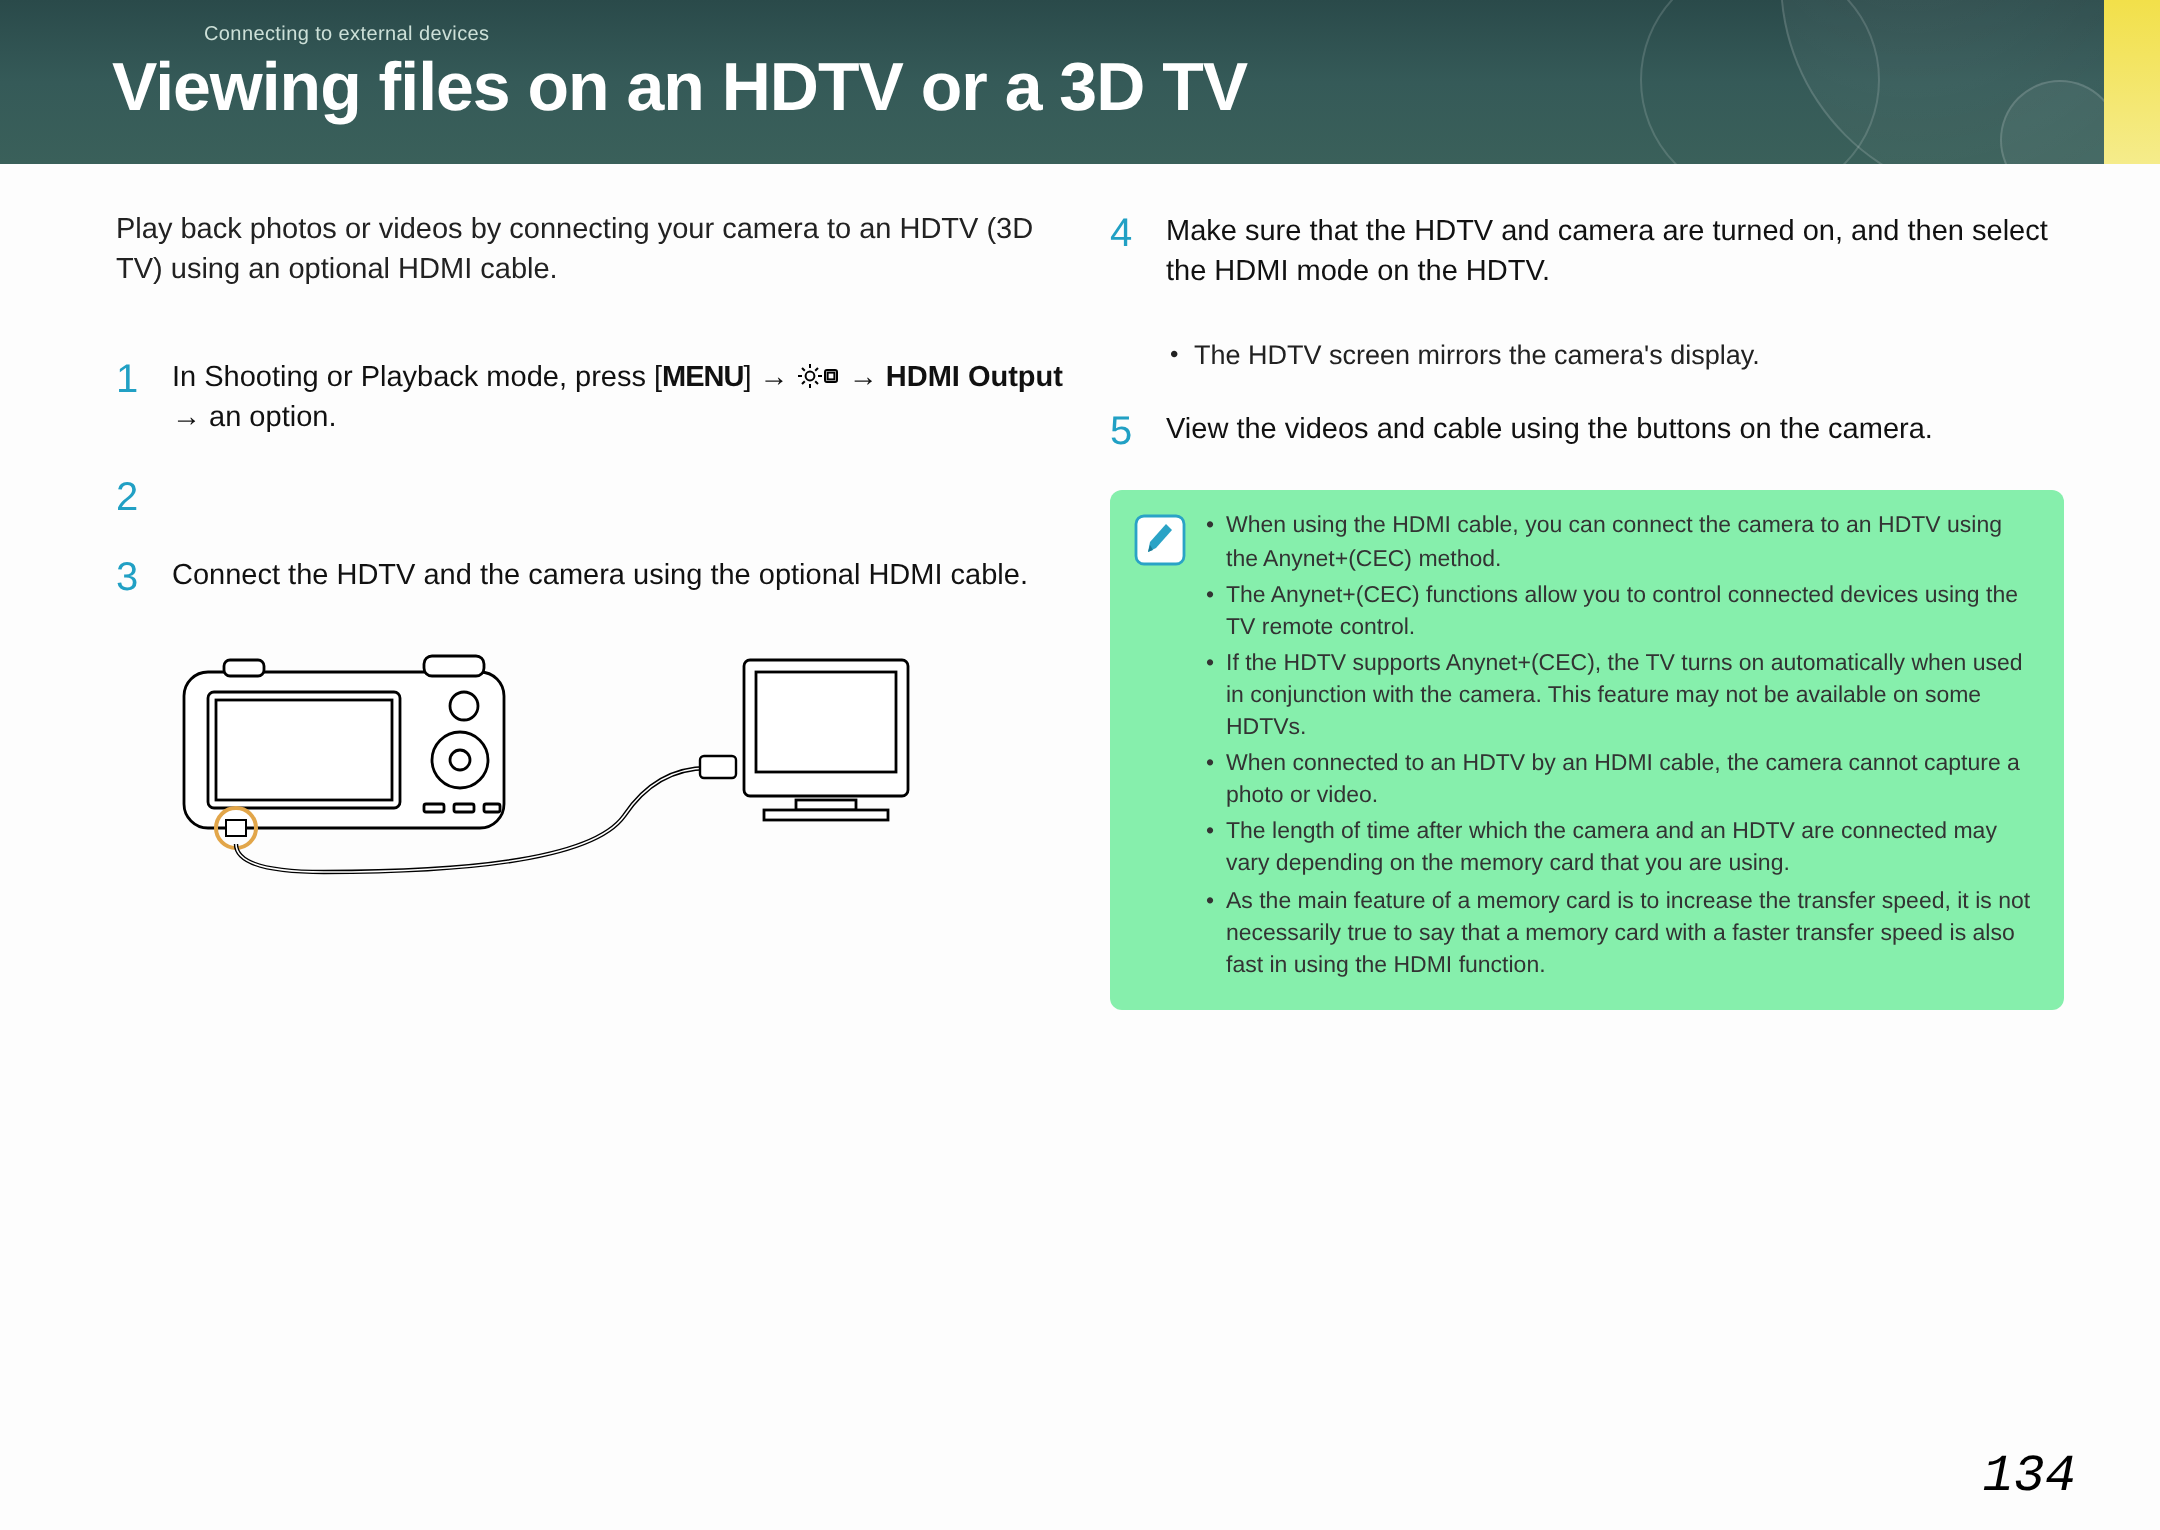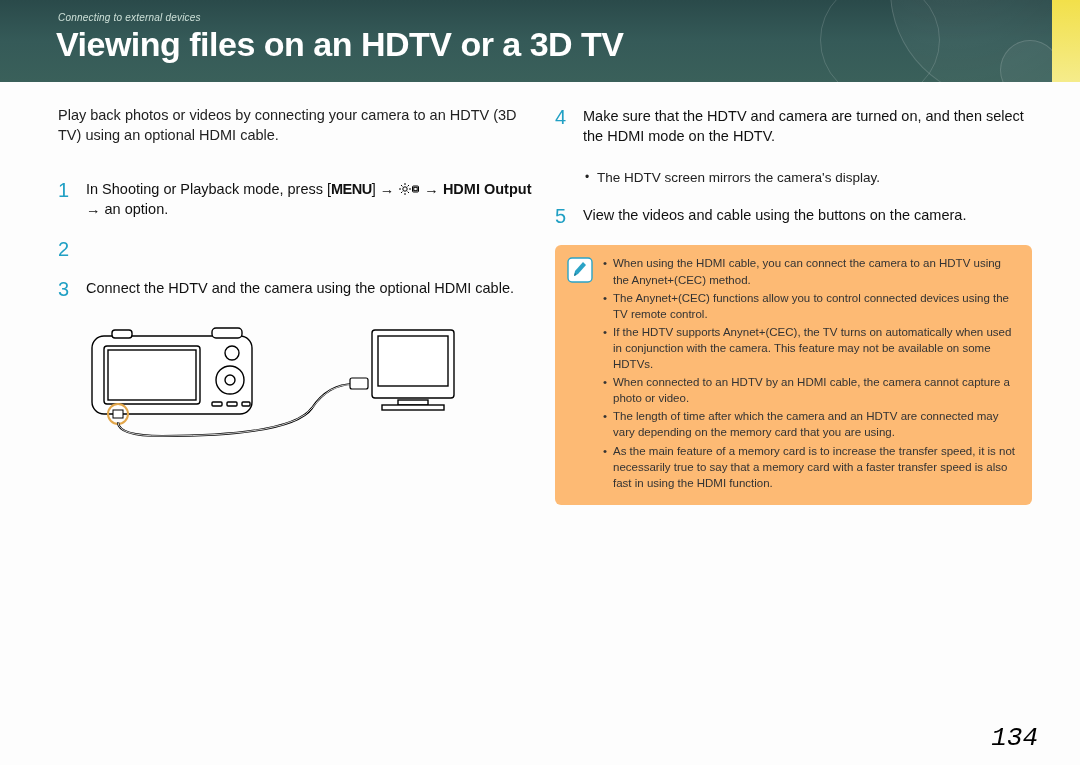--- a/index.html
+++ b/index.html
@@ -34,22 +34,22 @@
   .header .accent {
     position: absolute;
     top: 0; right: 0;
     width: 28px; height: 100%;
     background: linear-gradient(to bottom, #f2e04a, #f5ec8b);
   }
   .breadcrumb {
     color: #cde0d8;
     font-size: 10px;
     padding: 12px 0 0 58px;
-    font-style: italic;
     letter-spacing: 0.2px;
+    margin-left: 44px;
   }
   .page-title {
     color: #fff;
     font-size: 34px;
     font-weight: 600;
     padding: 2px 0 0 56px;
     font-family: "Arial Narrow", Arial, sans-serif;
     letter-spacing: -0.5px;
   }
   .content {
@@ -113,21 +113,21 @@
     content: "•";
     position: absolute;
     left: 2px; top: 0;
     font-size: 12px;
   }
   .illustration {
     margin: 6px 0 0 24px;
     width: 380px;
   }
   .note-box {
-    background: #fdba74;
+    background: #86efac;
     border-radius: 6px;
     padding: 10px 14px 12px 12px;
     display: flex;
     gap: 10px;
     margin-top: 16px;
   }
   .note-icon {
     flex-shrink: 0;
     margin-top: 2px;
   }

